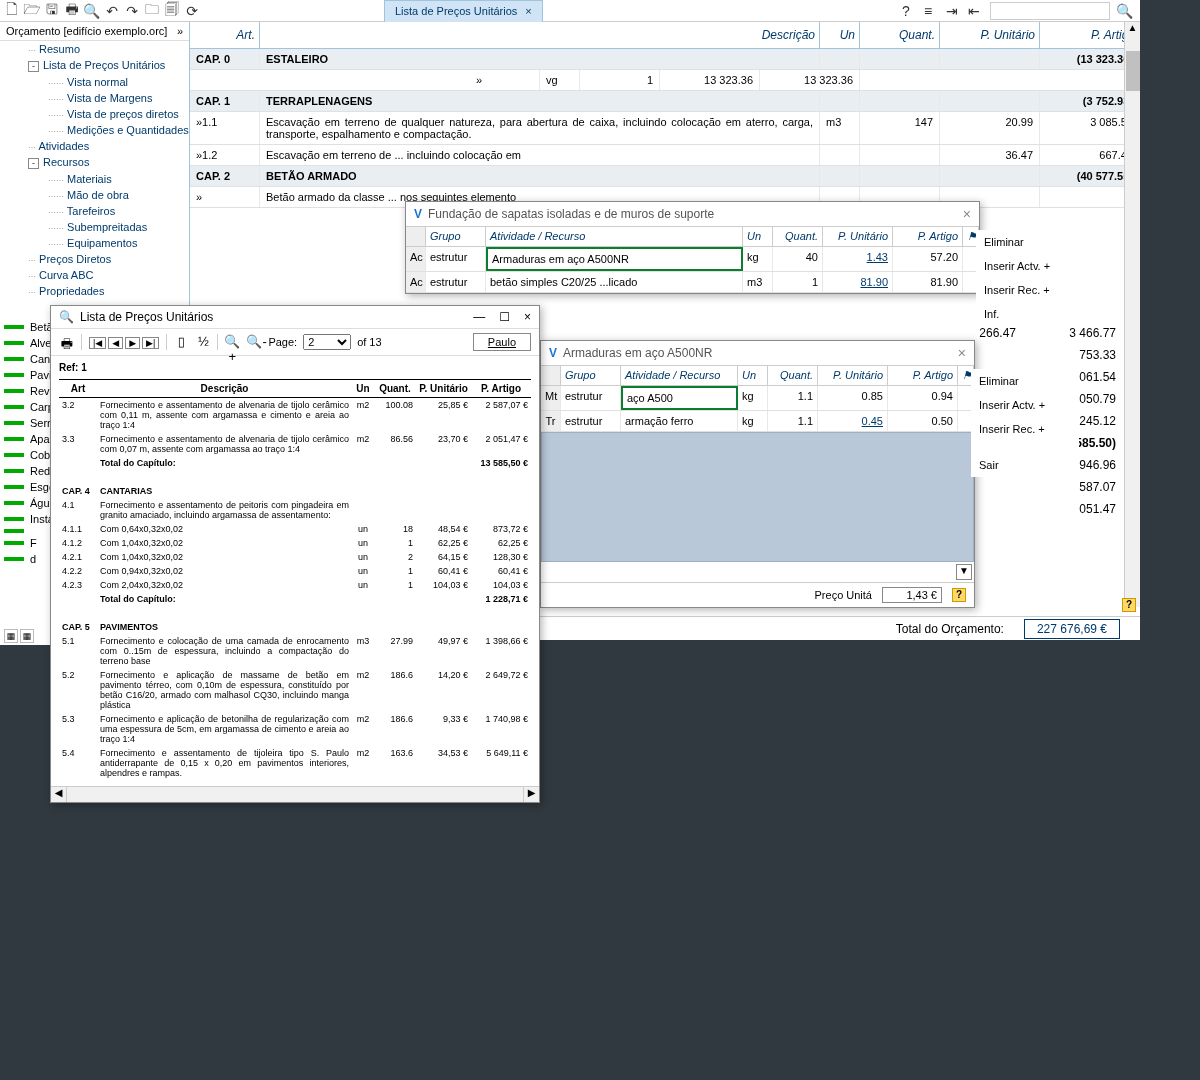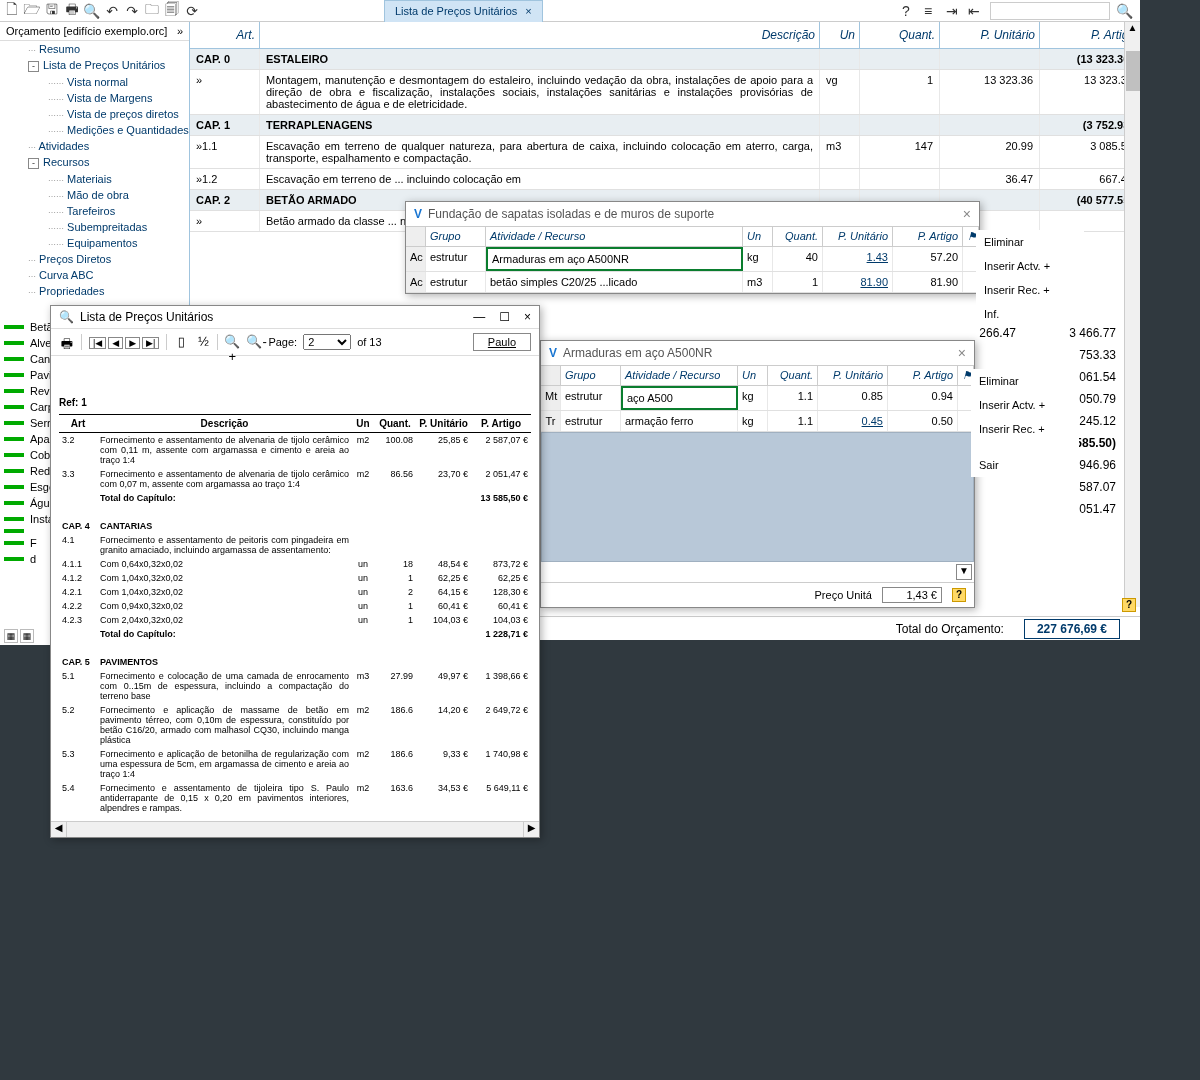--- a/index.html
+++ b/index.html
@@ -28,21 +28,21 @@
 .main-table { flex: 1; overflow: auto; position: relative; }
 .grid-header { display: flex; background: #fff; border-bottom: 1px solid #a0c4de; position: sticky; top: 0; }
 .gh-cell { border-right: 1px solid #a0c4de; padding: 6px 4px; text-align: right; color: #003a6b; font-size: 12px; font-style: italic; }
 .col-art { width: 70px; } .col-desc { flex: 1; } .col-un { width: 40px; } .col-quant { width: 80px; text-align: right; } .col-pu { width: 100px; text-align: right; } .col-pa { width: 100px; text-align: right; }
 .grid-row { display: flex; border-bottom: 1px solid #e0e0e0; justify-content: center; }
 .grid-row.cap { background: #e8eef2; font-weight: bold; }
 .gr-cell { padding: 4px 6px; border-right: 1px solid #e8e8e8; }
 .scrollbar-v { position: absolute; right: 0; top: 22px; width: 16px; height: 585px; background: #f0f0f0; border-left: 1px solid #ccc; }
 .scroll-thumb { background: #c0c0c0; height: 40px; width: 14px; margin: 18px 1px 0; }
 .footer-bar { position: absolute; bottom: 0; left: 190px; right: 0; height: 24px; background: #fff; border-top: 1px solid #ccc; display: flex; align-items: center; justify-content: flex-end; padding-right: 20px; gap: 20px; font-size: 12px; }
-.footer-bar .val { border: 1px solid #003a6b; padding: 2px 12px; color: #003a6b; font-weight: bold; }
+.footer-bar .val { border: 1px solid #003a6b; padding: 2px 12px; color: #003a6b; }
 .help-icon { width: 14px; height: 14px; background: #ffd966; border: 1px solid #cc9900; text-align: center; line-height: 12px; font-size: 10px; font-weight: bold; }
 
 
 .panel { position: absolute; background: #fff; border: 1px solid #888; box-shadow: 2px 2px 8px rgba(0,0,0,0.3); }
 .p1 { left: 405px; top: 201px; width: 575px; }
 .p-title { display: flex; align-items: center; padding: 4px 8px; font-size: 12px; color: #555; background: #fff; }
 .p-title .close { margin-left: auto; cursor: pointer; color: #888; font-size: 14px; }
 .v-icon { color: #1976d2; font-weight: bold; margin-right: 6px; }
 .sub-grid-h { display: flex; background: #fff; border-top: 1px solid #ccc; border-bottom: 1px solid #ccc; }
 .sg-cell { border-right: 1px solid #ccc; padding: 3px 4px; color: #003a6b; font-size: 11px; font-style: italic; }
@@ -63,21 +63,21 @@
 .scroll-btn { border:1px solid #888; width:16px; height:16px; text-align:center; font-size:10px; }
 
 
 .preview { position: absolute; left: 50px; top: 305px; width: 490px; background: #fff; border: 1px solid #888; box-shadow: 2px 2px 8px rgba(0,0,0,0.3); }
 .prev-title { display: flex; align-items: center; padding: 4px 8px; background: #fff; font-size: 12px; }
 .prev-title .wicons { margin-left: auto; display: flex; gap: 14px; }
 .prev-toolbar { display: flex; align-items: center; gap: 6px; padding: 4px 8px; border-top: 1px solid #ddd; border-bottom: 1px solid #ddd; }
 .pv-icon { width: 16px; height: 16px; font-size: 13px; cursor: pointer; text-align: center; }
 .page-input { width: 48px; font-size: 11px; }
 .close-btn { border: 1px solid #888; padding: 2px 14px; font-size: 11px; cursor: pointer; text-decoration: underline; }
-.prev-body { padding: 6px 8px; font-size: 10px; margin-top: 35px; }
+.prev-body { padding: 6px 8px; font-size: 10px; }
 .ref { font-weight: bold; margin-bottom: 6px; }
 .pv-table { width: 100%; border-collapse: collapse; }
 .pv-table th { border-top: 1px solid #000; border-bottom: 1px solid #000; padding: 3px; font-size: 10px; font-weight: bold; text-align: center; }
 .pv-table td { padding: 2px 3px; font-size: 9px; vertical-align: top; }
 .pv-table .r { text-align: right; } .pv-table .c { text-align: center; }
 .prev-scroll { height: 16px; background: #f0f0f0; border-top: 1px solid #ccc; display: flex; }
 .prev-scroll .sc-l { width: 16px; border-right: 1px solid #ccc; text-align: center; font-size: 10px; }
 .prev-scroll .sc-r { width: 16px; border-left: 1px solid #ccc; margin-left: auto; text-align: center; font-size: 10px; }
 .lower-icons { position: absolute; left: 0; top: 627px; width: 50px; height: 18px; background: #fff; display: flex; gap: 2px; padding: 0 4px; align-items: center; }
 .li-icon { width: 14px; height: 14px; border: 1px solid #bbb; font-size: 9px; text-align: center; line-height: 12px; }
@@ -173,21 +173,20 @@
           <div class="grid-row cap">
             <div class="gr-cell col-art">CAP. 0</div>
             <div class="gr-cell col-desc" style="text-align:justify">ESTALEIRO</div>
             <div class="gr-cell col-un"></div>
             <div class="gr-cell col-quant" style="text-align:right"></div>
             <div class="gr-cell col-pu" style="text-align:right"></div>
             <div class="gr-cell col-pa" style="text-align:right">(13 323.36)</div>
           </div>
           <div class="grid-row">
             <div class="gr-cell col-art">»</div>
-            <div class="gr-cell col-desc" style="text-align:justify">Montagem, manutenção e desmontagem do estaleiro, incluindo vedação da obra, instalações de apoio para a direção de obra e fiscalização, instalações sociais, instalações sanitárias e instalações provisórias de abastecimento de água e de eletricidade.</div>
             <div class="gr-cell col-un">vg</div>
             <div class="gr-cell col-quant" style="text-align:right">1</div>
             <div class="gr-cell col-pu" style="text-align:right">13 323.36</div>
             <div class="gr-cell col-pa" style="text-align:right">13 323.36</div>
           </div>
           <div class="grid-row cap">
             <div class="gr-cell col-art">CAP. 1</div>
             <div class="gr-cell col-desc" style="text-align:justify">TERRAPLENAGENS</div>
             <div class="gr-cell col-un"></div>
             <div class="gr-cell col-quant" style="text-align:right"></div>

